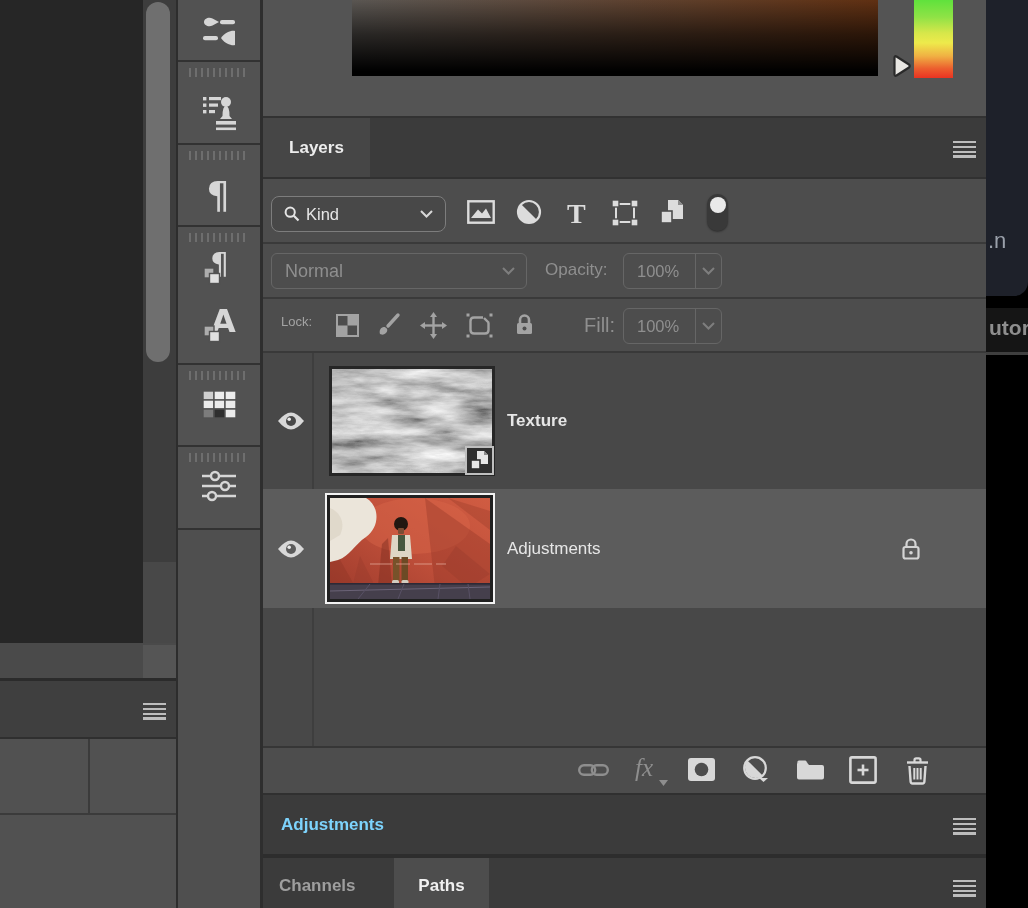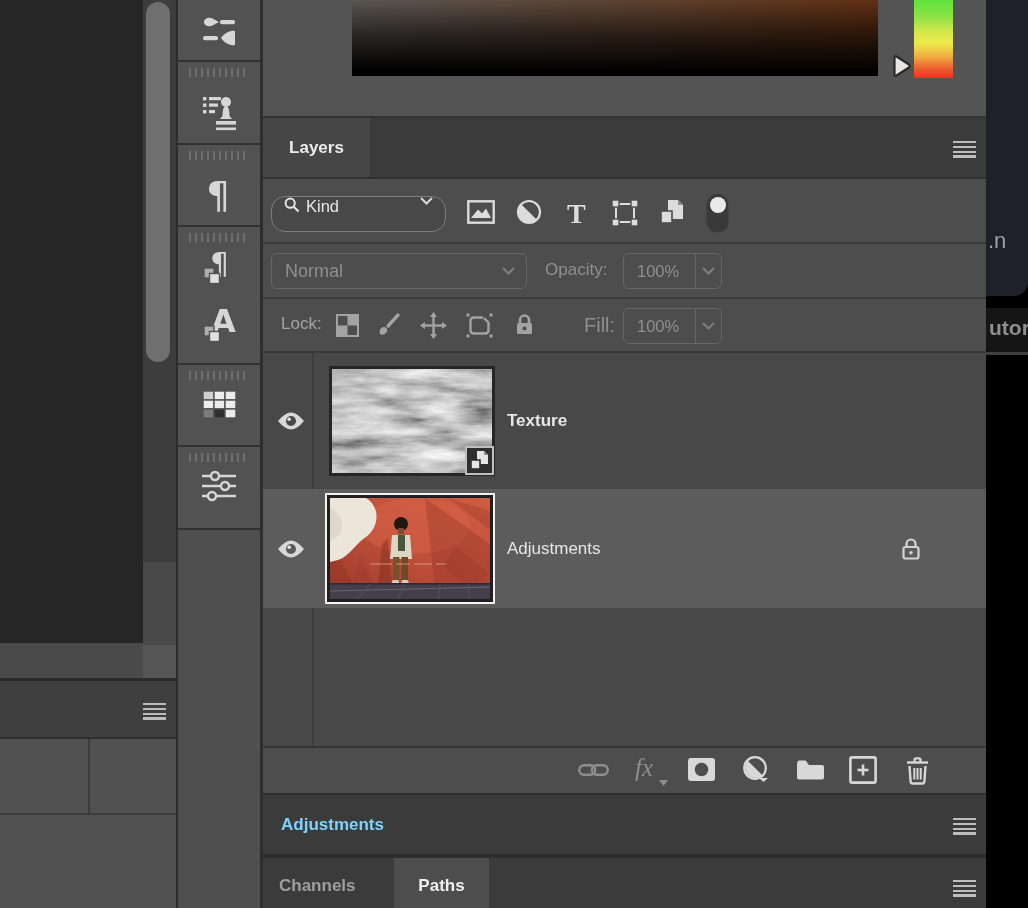--- a/index.html
+++ b/index.html
@@ -164,21 +164,21 @@
       <div class="hamburger r" style="left:690px;top:23px;">
         <span></span>
           <span></span>
           <span></span>
           <span></span>
       </div>
     </div>
     <div class="r" style="left:0;top:177px;width:723px;height:2px;background:#313131;"></div>
 
     <div class="r" style="left:0;top:179px;width:723px;height:63px;background:#4d4d4d;">
-      <div class="r" style="left:8px;top:17px;width:173px;height:34px;background:#484848;border:1.6px solid #7d7d7d;border-radius:14px;display:flex;align-items:flex-start;">
+      <div class="r" style="left:8px;top:17px;width:173px;height:34px;background:#484848;border:1.6px solid #7d7d7d;border-radius:8px;display:flex;align-items:center;">
         <span style="margin-left:12px;">
           <svg width="16" height="16" viewBox="0 0 16 16">
               <circle cx="6.2" cy="6.2" r="4.6" fill="none" stroke="#e4e4e4" stroke-width="2"></circle>
               <line x1="9.8" y1="9.8" x2="14.5" y2="14.5" stroke="#e4e4e4" stroke-width="2.2"></line>
             </svg>
         </span>
         <span class="txt" style="margin-left:6px;font-size:16.5px;">Kind</span>
         <span style="margin-left:auto;margin-right:12px;">
           <svg width="13" height="8" viewBox="0 0 13 8">
               <polyline points="1,1 6.5,6.5 12,1" fill="none" stroke="#d8d8d8" stroke-width="2"></polyline>
@@ -242,21 +242,21 @@
         <span style="margin:0 6px;">
           <svg width="13" height="8" viewBox="0 0 13 8">
               <polyline points="1,1 6.5,6.5 12,1" fill="none" stroke="#7e7e7e" stroke-width="2"></polyline>
             </svg>
         </span>
       </div>
     </div>
     <div class="r" style="left:0;top:297px;width:723px;height:2px;background:#3a3a3a;"></div>
 
     <div class="r" style="left:0;top:299px;width:723px;height:52px;background:#4d4d4d;">
-      <span class="r" style="left:18px;top:15px;color:#a3a3a3;font-size:17px;">Lock:</span>
+      <span class="r" style="left:18px;top:15px;color:#a3a3a3;font-size:13px;">Lock:</span>
       <div class="r icon-cell" style="left:71px;top:14px;width:26px;height:24px;">
         <svg width="23" height="23" viewBox="0 0 23 23">
           <rect x="1" y="1" width="21" height="21" fill="none" stroke="#a3a3a3" stroke-width="2"></rect>
           <rect x="11.5" y="2" width="9.5" height="9.5" fill="#a3a3a3"></rect>
             <rect x="2" y="11.5" width="9.5" height="9.5" fill="#a3a3a3"></rect>
         </svg>
       </div>
       <div class="r icon-cell" style="left:112px;top:13px;width:28px;height:26px;">
         <svg width="26" height="26" viewBox="0 0 26 26">
           <line x1="12" y1="14" x2="22" y2="3" stroke="#a3a3a3" stroke-width="3.4" stroke-linecap="round"></line>

